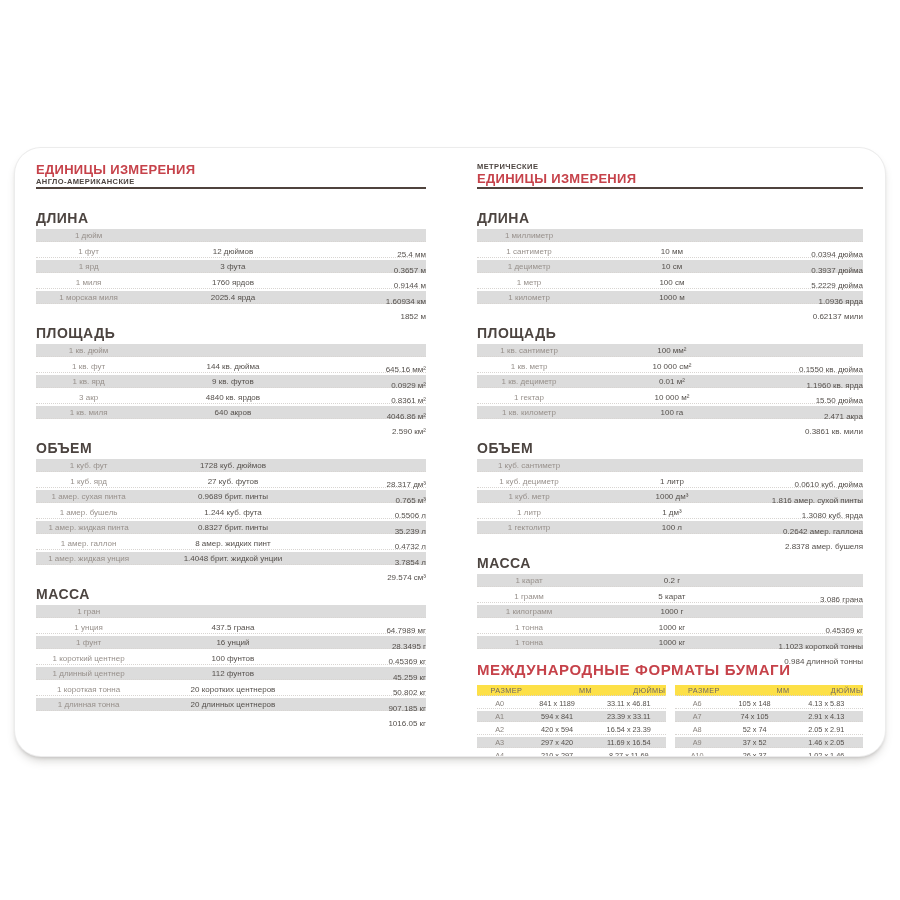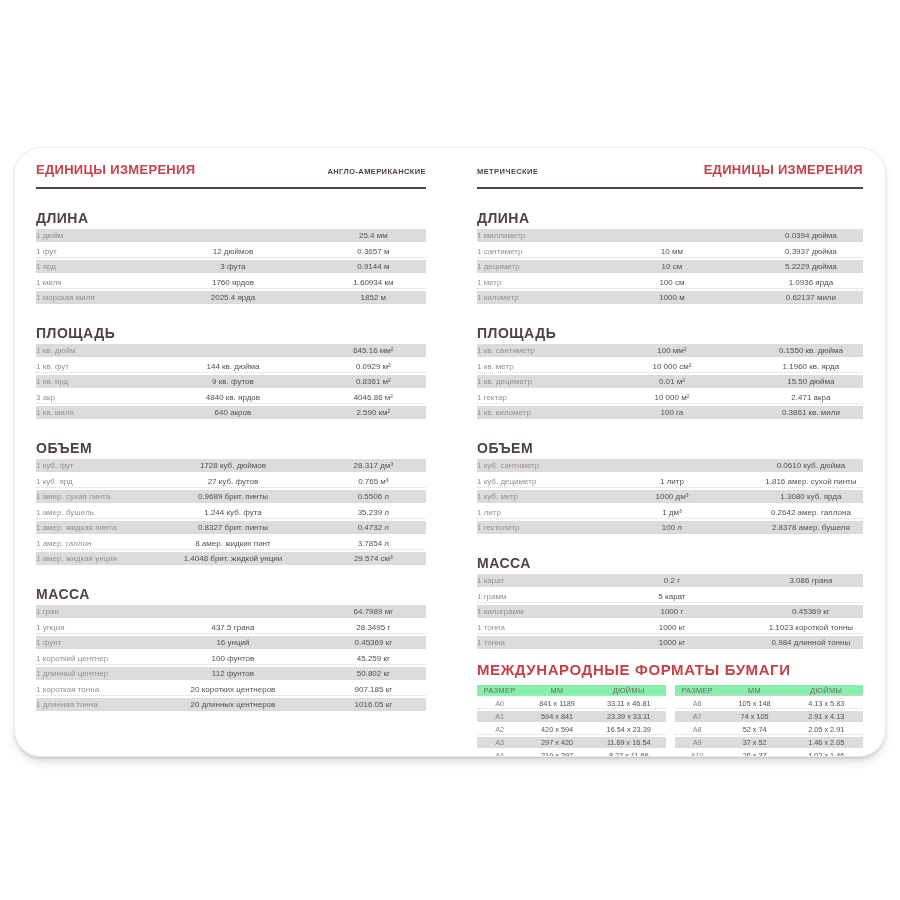--- a/index.html
+++ b/index.html
@@ -8,55 +8,55 @@
 
   .spread {
     position:absolute; left:15px; top:148px; width:870px; height:608px;
     background:#fff; border-radius:26px;
     box-shadow: 0 0 0 1px #ececec, 0 2px 3px rgba(90,85,80,.18), 0 6px 10px -2px rgba(90,85,80,.28);
     display:flex; overflow:hidden;
   }
   .page { width:435px; padding:14px 24px 0 21px; }
   .page.right { padding:14px 22px 8px 27px; }
 
-  .page-head { display:flex; justify-content:space-between; align-items:baseline; height:20px; }
+  .page-head { display:flex; justify-content:space-between; align-items:baseline; height:20px;flex-direction:column; }
   .page-title { font-size:13px; font-weight:bold; color:var(--accent,#c6424a); letter-spacing:.3px; }
   .page-sub { font-size:7.5px; font-weight:bold; color:#4c4440; letter-spacing:.4px; }
   .rule { border-bottom:2px solid #4f433d; margin-top:5px; }
 
   .section { margin-top:12px; }
   .sec-head { font-size:14px; line-height:10px; font-weight:bold; color:#4c4440; letter-spacing:.5px; margin-bottom:6px;margin-top:24px; }
 
   .u-row {
     display:grid; grid-template-columns:28% 45% 27%;
     height:13px; line-height:13px; font-size:8px;
     border-bottom:1px dotted #d8d5d2; margin-bottom:2.5px;
   }
   .u-rows > div:nth-of-type(odd) { background:#dcdcdc; }
-  .u-row .c1 { text-align:left; color:#97908b; padding-right:4px; }
+  .u-row .c1 { text-align:center; color:#97908b; padding-right:4px; }
   .u-row .c2 { text-align:center; color:#55504c; }
-  .u-row .c3 { text-align:center; color:#55504c; }
+  .u-row .c3 { text-align:right; color:#55504c;margin-top:19px; }
 
   .temp { margin-top:13px; }
   .temp-head { font-size:9px; font-weight:bold; color:var(--accent,#c6424a); letter-spacing:.4px; }
   .temp-body { display:flex; margin-top:6px; }
   .temp-formula { width:55%; font-size:10px; font-weight:bold; color:#4c4440; letter-spacing:.2px; }
   .temp-notes { width:45%; font-size:6.6px; line-height:1.5; color:#6e6763; }
 
   .paper { margin-top:12px; }
   .paper-head { font-size:15px; font-weight:bold; color:var(--accent,#c6424a); letter-spacing:.6px; margin-bottom:7px; }
   .paper-tables { display:flex; gap:9px; }
   .p-table { flex:1; }
   .p-row {
     display:grid; grid-template-columns:24% 37% 39%;
     height:11px; line-height:11px; font-size:7.3px;
     border-bottom:1px dotted #d8d5d2; margin-bottom:2px;
     text-align:center; color:#55504c;
   }
-  .p-head-row { background:#86efac; color:#6e6763; letter-spacing:.4px; }
+  .p-head-row { background:#fde047; color:#6e6763; letter-spacing:.4px;text-align:right; }
   .p-rows > div:nth-of-type(even) { background:#dcdcdc; }
   .p-row .pc1 { color:#8a847f; }
 </style>
 </head>
 <body>
 
 <div id="canvas">
   <div class="spread">
 
     <div class="page left">

